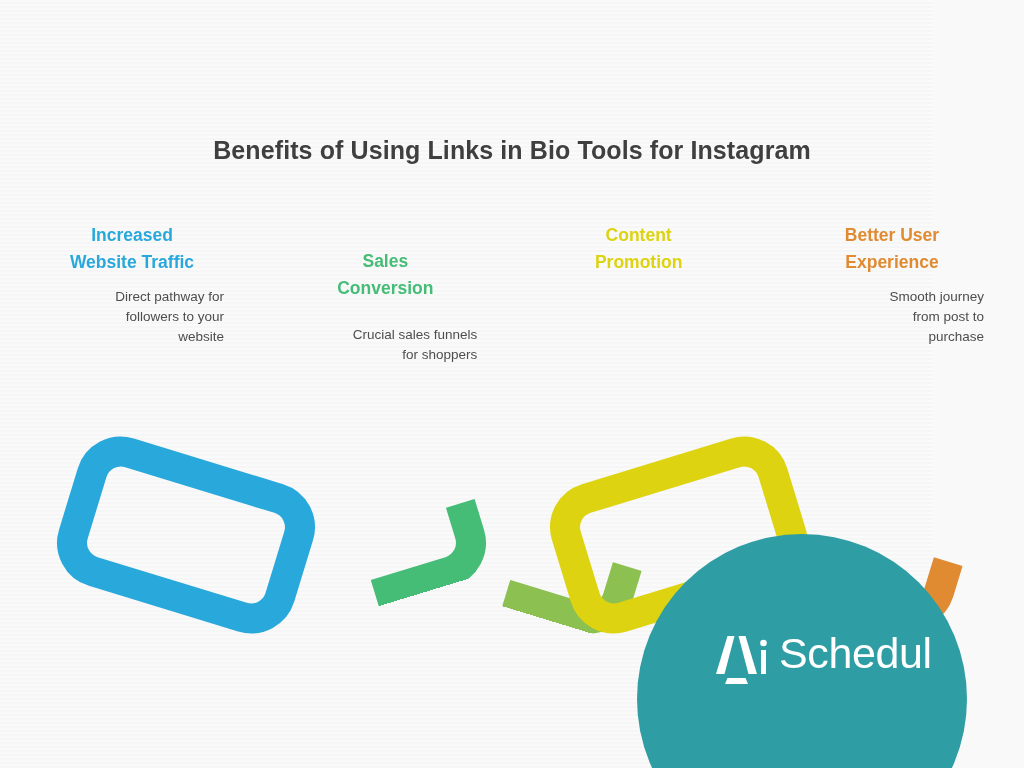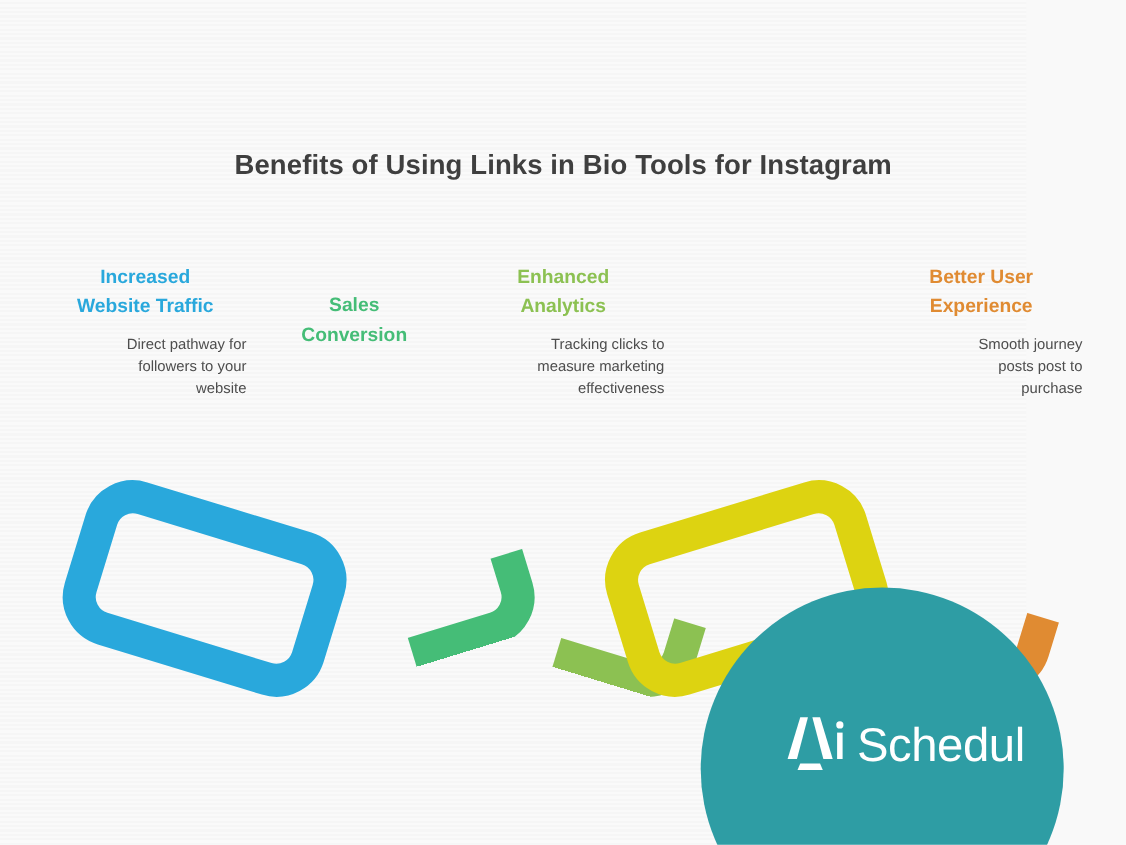--- a/index.html
+++ b/index.html
@@ -39,21 +39,21 @@
     font-size: 25px;
     font-weight: bold;
     color: #3f3f3f;
     letter-spacing: 0.1px;
   }
 
   
   #columns {
     position: absolute;
     left: 40px;
-    top: 238px;
+    top: 222px;
     width: 944px;
     height: 150px;
     display: flex;
     align-items: flex-start;
     justify-content: space-between;
   }
   .col {
     width: 184px;
     text-align: center;
   }
@@ -94,23 +94,23 @@
     right: -34px;
     bottom: -96px;
     width: 330px;
     height: 330px;
     border-radius: 50%;
     background: #2e9da4;
   }
   #logo-inner {
     position: absolute;
     left: 714px;
-    top: 648px;
+    top: 632px;
     display: flex;
-    align-items: flex-end;
+    align-items: flex-start;
     gap: 9px;
   }
   #logo-mark {
     width: 56px;
     height: 52px;
     display: block;
   }
   #logo-word {
     font-size: 43px;
     color: #ffffff;
@@ -132,38 +132,35 @@
       <div class="col-heading" style="color:#29a8dc">Increased
 Website Traffic</div>
       <div class="col-body">Direct pathway for
 followers to your
 website</div>
     </div>
 
     <div class="col lowered">
       <div class="col-heading" style="color:#45bd77">Sales
 Conversion</div>
-    </div>
+      <div class="col-body">Crucial sales funnels
+for shoppers</div>
+    </div>
+
 
     <div class="col">
-      <div class="col-heading" style="color:#8cc152">Enhanced
-Analytics</div>
-      <div class="col-body">Tracking clicks to
-measure marketing
-effectiveness</div>
-    </div>
-
-    <div class="col">
+      <div class="col-heading" style="color:#ddd311">Content
+Promotion</div>
     </div>
 
     <div class="col">
       <div class="col-heading" style="color:#e08b32">Better User
 Experience</div>
       <div class="col-body">Smooth journey
-posts post to
+from post to
 purchase</div>
     </div>
 
   </div>
 
   <svg id="chain" viewBox="0 0 1024 270">
     <defs>
 
       <g id="linkshape">
         <rect x="-108" y="-62" width="216" height="124" rx="30" ry="30" fill="none" stroke-width="30" stroke-linejoin="round"></rect>

